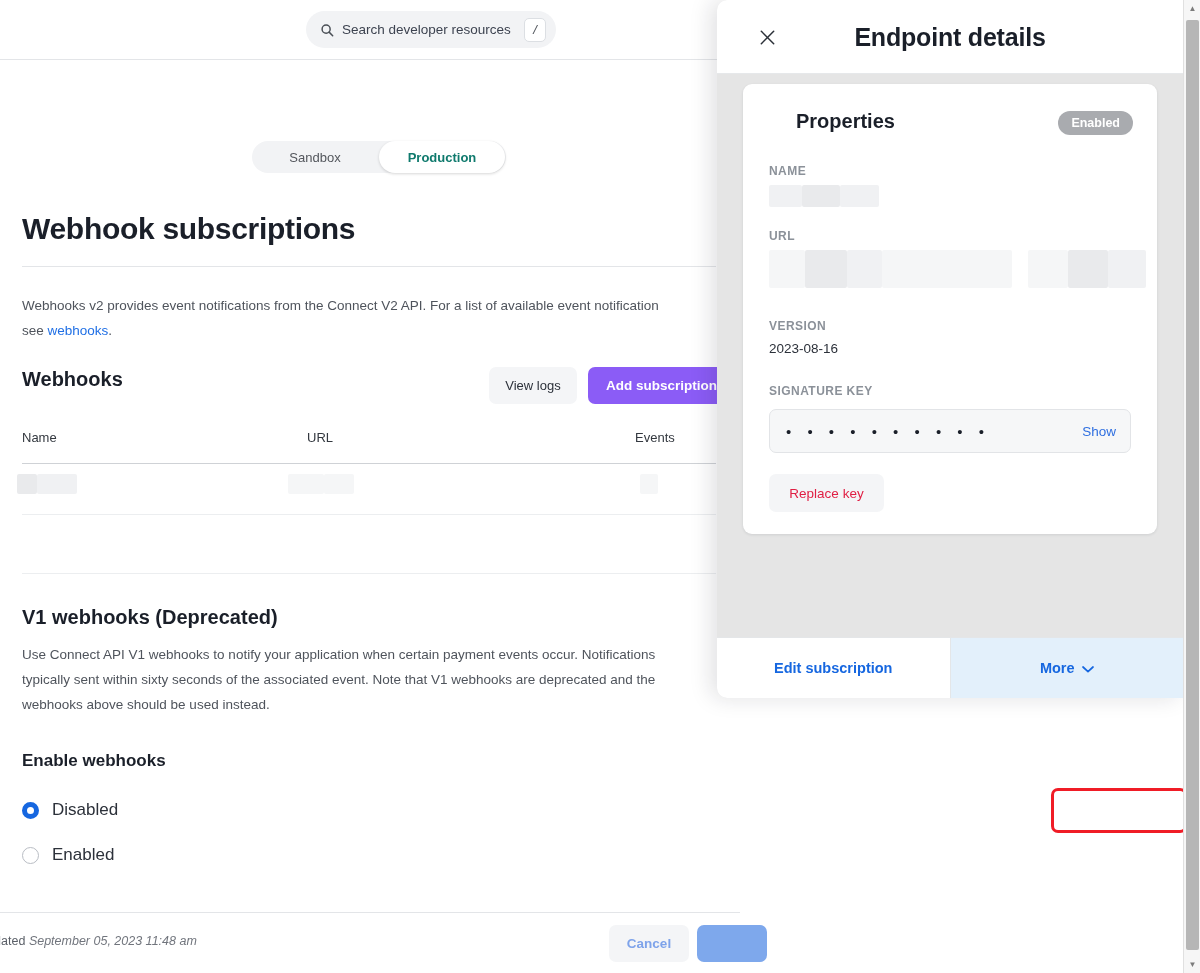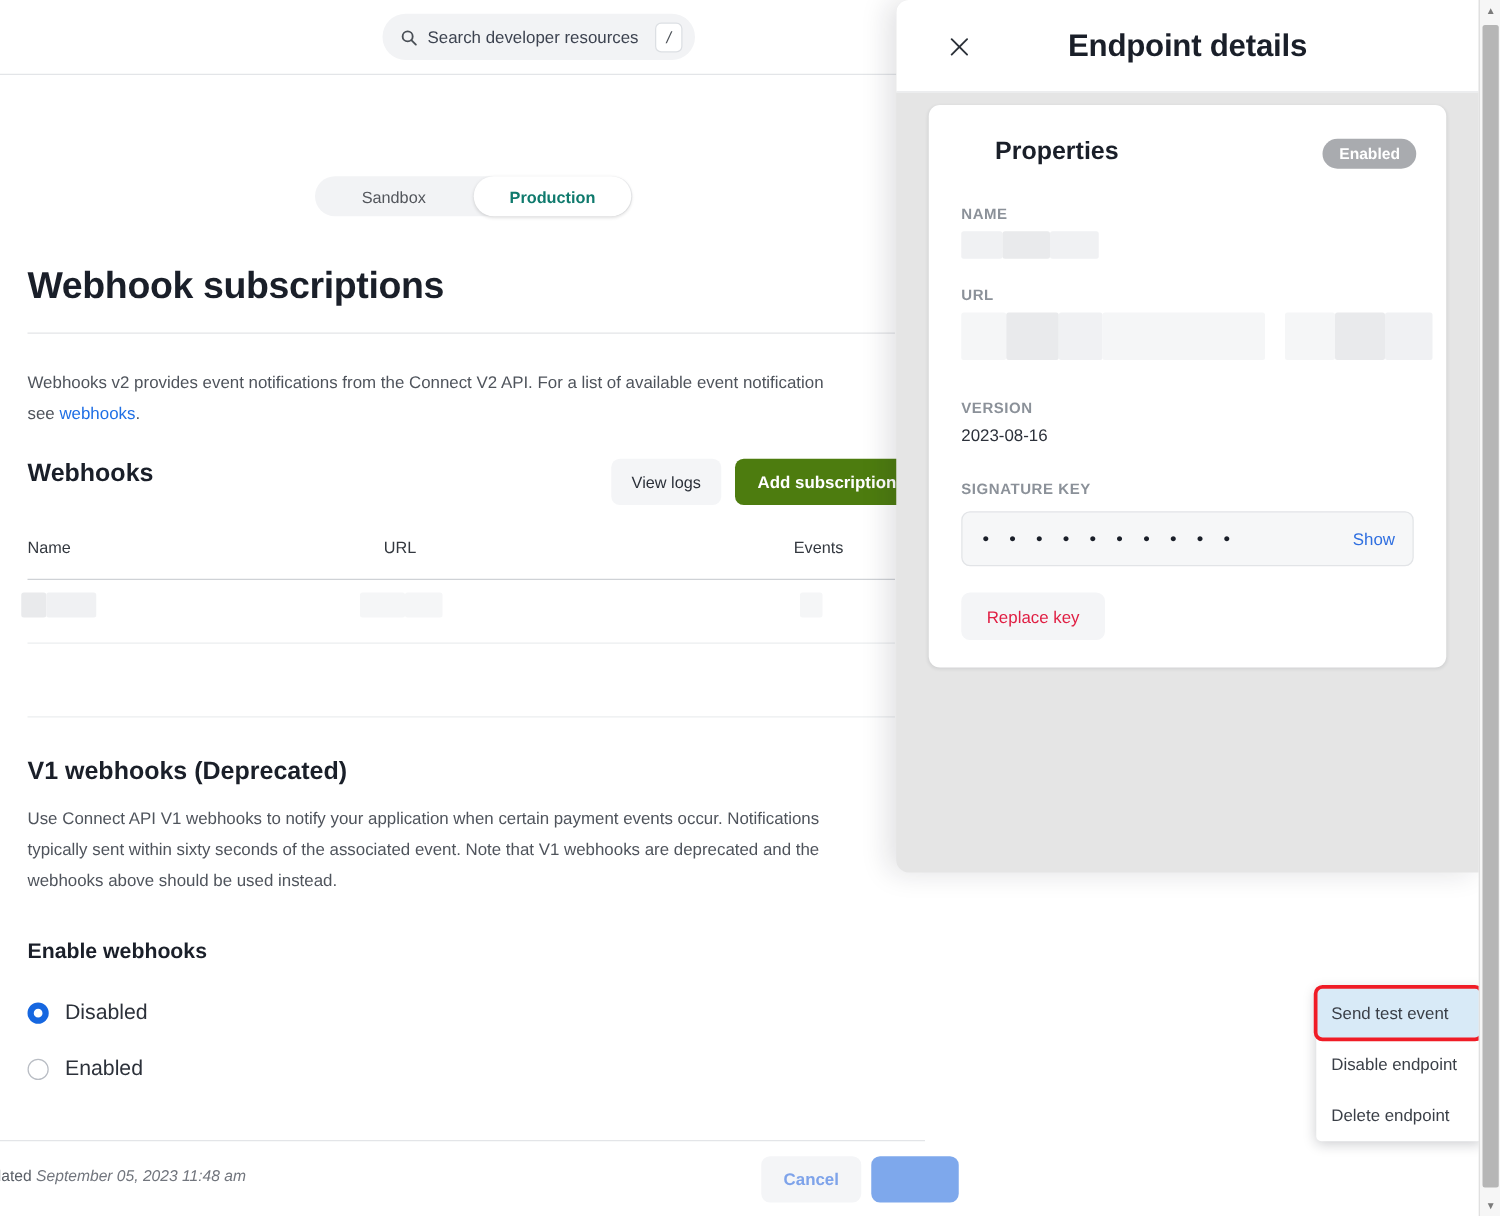--- a/index.html
+++ b/index.html
@@ -62,21 +62,21 @@
     font-size: 20px; font-weight: 700; color: #1a1f29;
   }
 
   .btn-viewlogs {
     position: absolute; left: 489px; top: 367px; width: 88px; height: 37px;
     background: #f4f5f7; border: none; border-radius: 7px;
     font-size: 13px; color: #2c313a; font-family: inherit; font-weight: 500;
   }
   .btn-addsub {
     position: absolute; left: 588px; top: 367px; width: 152px; height: 37px;
-    background: #4d7c0f; border: none; border-radius: 7px;
+    background: #8b5cf6; border: none; border-radius: 7px;
     color: #fff; font-size: 13.5px; font-weight: 700; font-family: inherit;
     white-space: nowrap; overflow: hidden; text-align: left; padding-left: 18px;
   }
 
   .thead { position: absolute; left: 22px; top: 430px; width: 694px; height: 18px; }
   .th { position: absolute; font-size: 13px; color: #33383f; }
   .th-name { left: 0; } .th-url { left: 285px; } .th-events { left: 613px; }
   .tline { position: absolute; left: 22px; width: 694px; height: 1px; background: #cfd2d6; }
   .tline2 { position: absolute; left: 22px; width: 694px; height: 1px; background: #eceef0; }
   .redact { position: absolute; background: #f0f1f3; border-radius: 2px; }
@@ -329,27 +329,33 @@
 
       <div class="fld-label" style="top:300px">SIGNATURE KEY</div>
       <div class="sigkey">
         <span class="dots">• • • • • • • • • •</span>
         <span class="show-link">Show</span>
       </div>
       <button class="btn-replace">Replace key</button>
     </div>
 
 
+    <div class="drawer-foot">
+      <button class="foot-btn foot-edit">Edit subscription</button>
+      <button class="foot-btn foot-more">
+        <span>More</span>
+        <span>
+          <svg viewBox="0 0 12 8" width="12" height="8" fill="none" stroke="currentColor" stroke-width="1.7" stroke-linecap="round" stroke-linejoin="round">
+            <polyline points="1,2 6,6.6 11,2"></polyline>
+          </svg>
+        </span>
+      </button>
+    </div>
   </div>
 
-  <div class="menu">
-    <div class="menu-item hl">Send test event</div>
-    <div class="menu-item">Disable endpoint</div>
-    <div class="menu-item">Delete endpoint</div>
-  </div>
   <div class="redbox"></div>
 
   <div class="sbar">
     <div class="sb-arrow" style="top:0">▲</div>
     <div class="sb-thumb"></div>
     <div class="sb-arrow" style="bottom:0">▼</div>
   </div>
 
 </div>
 

